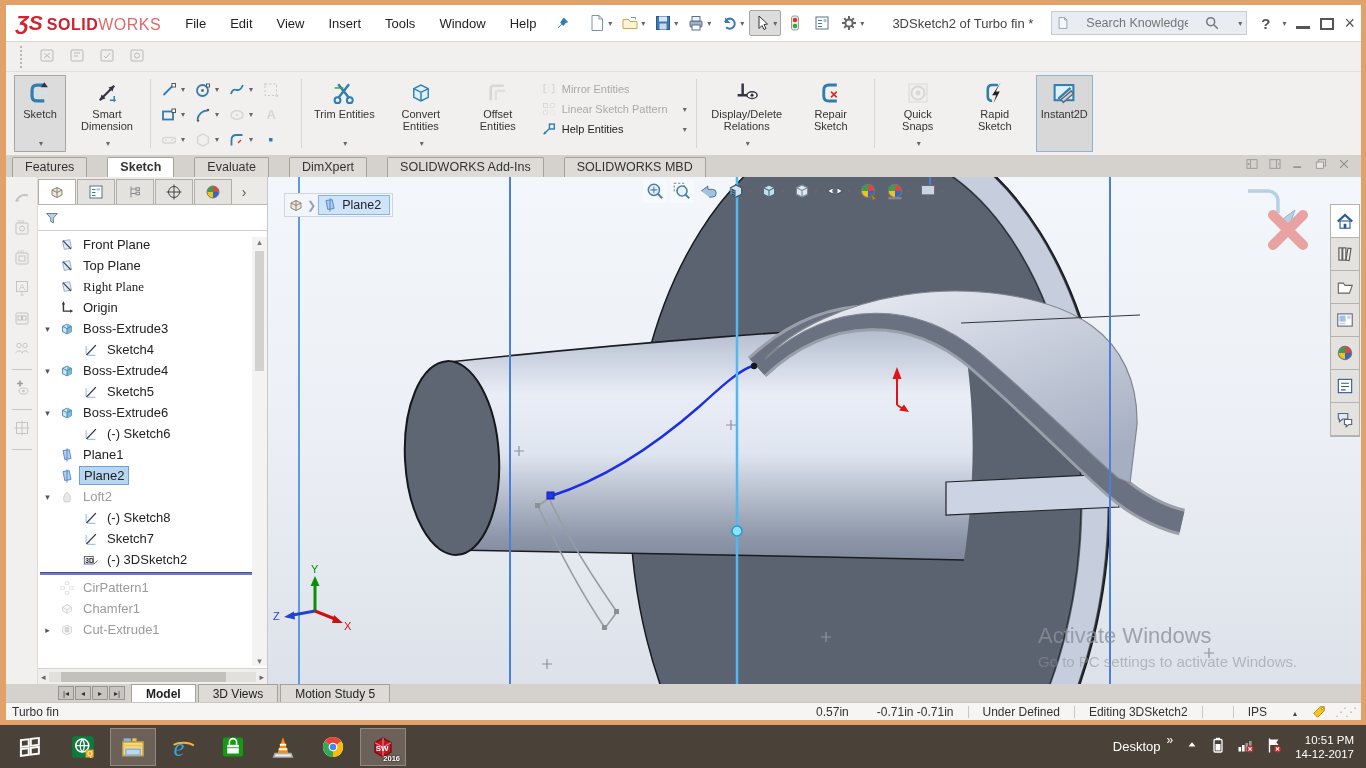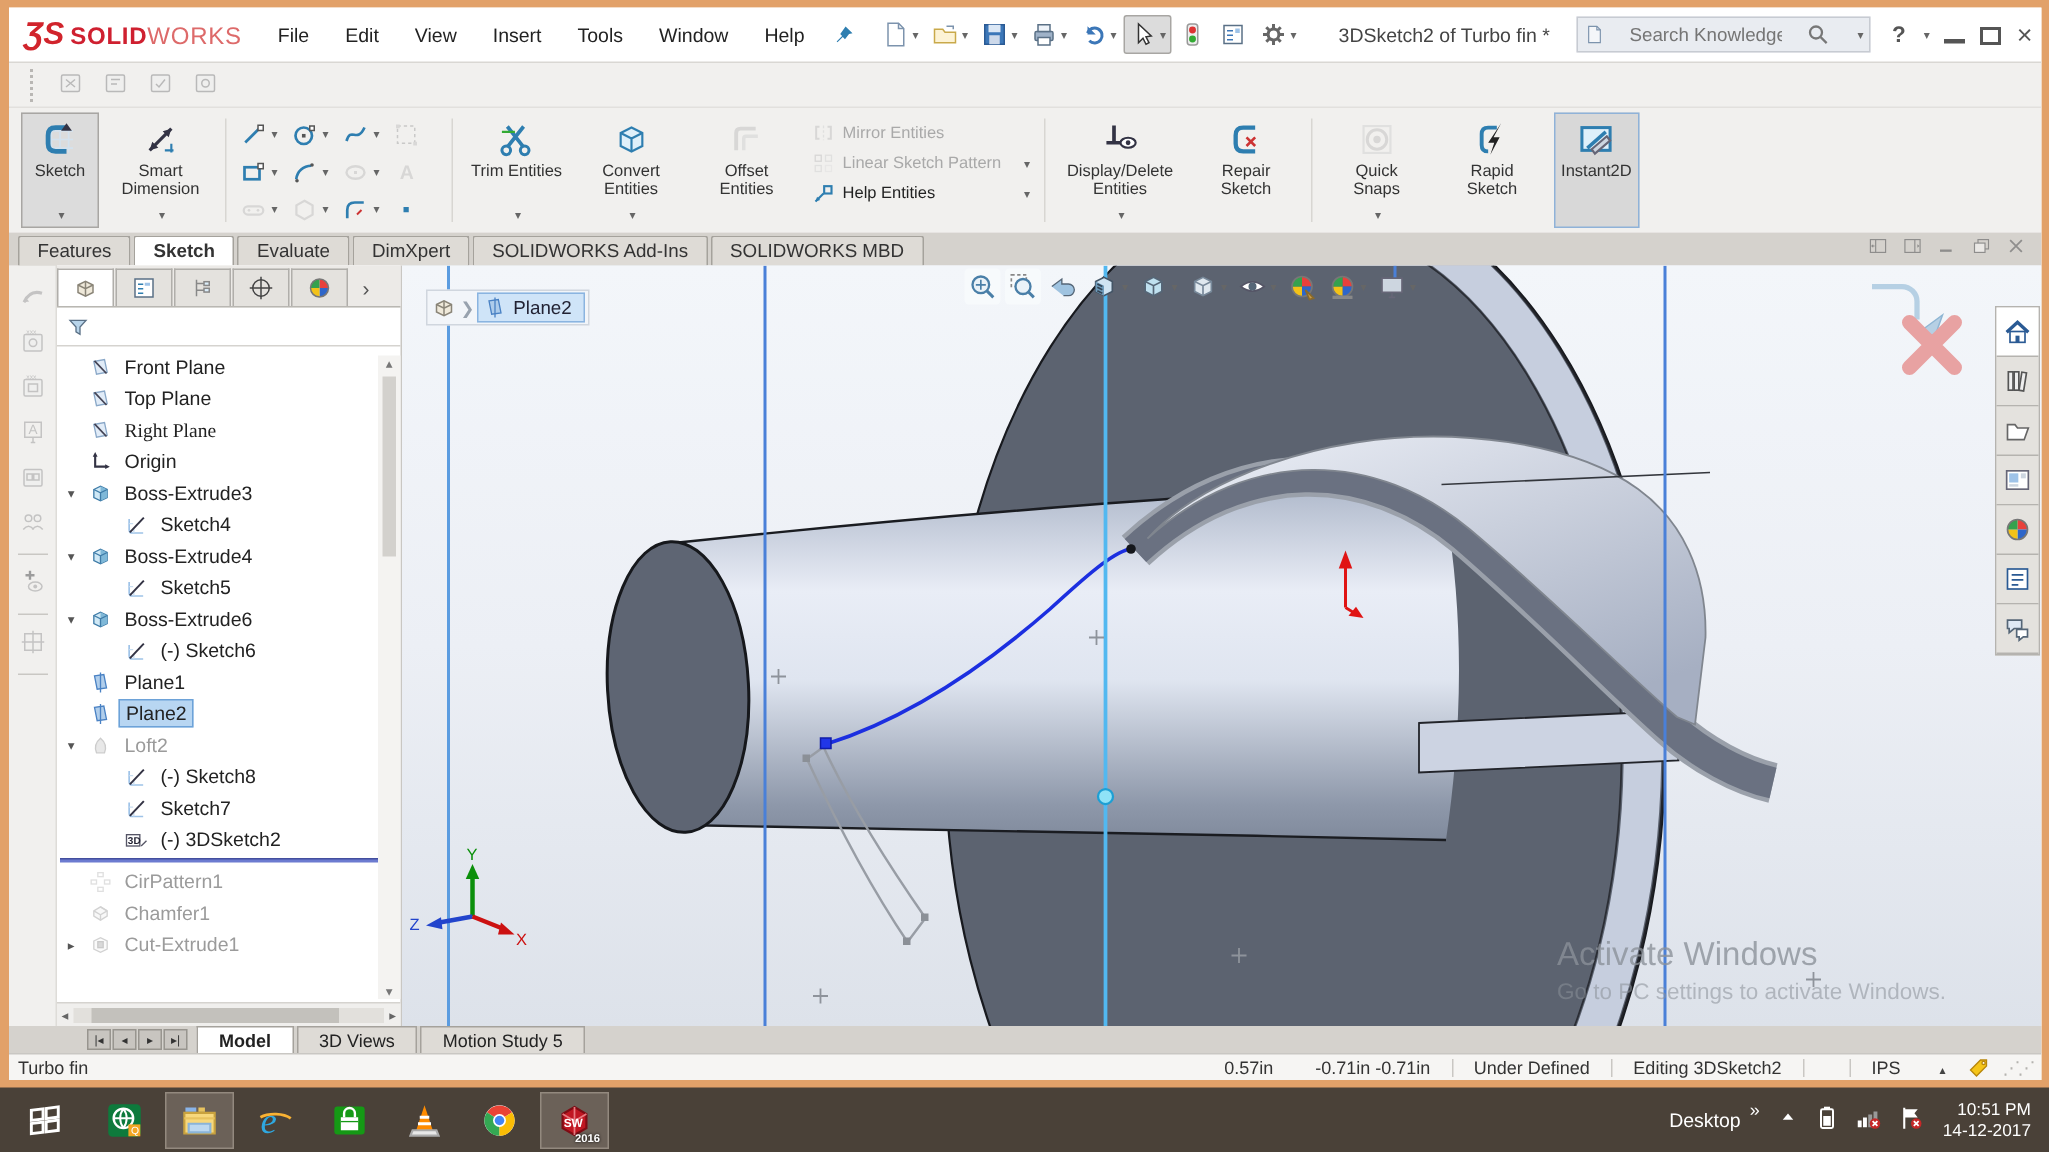--- a/index.html
+++ b/index.html
@@ -488,21 +488,21 @@
       </div>
       <div class="rsep"></div>
       <div class="rbig" style="max-width:86px">
         <span class="ic ic26">
             <svg viewBox="0 0 18 18" width="100%" height="100%" xmlns="http://www.w3.org/2000/svg">
               <path d="M6 2.5 v8 M2.5 10.5 h7" stroke="#334" stroke-width="1.7"></path>
               <ellipse cx="12.5" cy="10.5" rx="3.5" ry="2.3" fill="#fff" stroke="#334"></ellipse>
               <circle cx="12.5" cy="10.5" r="1.1" fill="#334"></circle>
             </svg>
           </span>
-        <span class="rlabel">Display/Delete Entities</span>
+        <span class="rlabel">Display/Delete Relations</span>
         <span class="dd">▾</span>
       </div>
       <div class="rbig">
         <span class="ic ic26">
             <svg viewBox="0 0 18 18" width="100%" height="100%" xmlns="http://www.w3.org/2000/svg">
               <path d="M13 3.5 H7.5 Q4 3.5 4 7 v4 Q4 14.5 7.5 14.5 H13" fill="none" stroke="#2e7eb0" stroke-width="2"></path>
               <path d="M9 8l4 4M13 8l-4 4" stroke="#c33" stroke-width="1.2"></path>
             </svg>
           </span>
         <span class="rlabel">Repair Sketch</span>
@@ -534,21 +534,21 @@
               <rect x="2.5" y="3.5" width="13" height="10.5" fill="#dff0fa" stroke="#2e7eb0" stroke-width="1.4"></rect>
               <path d="M5 13 L13.5 5.5" stroke="#2e7eb0" stroke-width="1.6"></path>
               <path d="M7 13.5l7-6 1.5 2-7 6z" fill="#cdd6e0" stroke="#667"></path>
             </svg>
           </span>
         <span class="rlabel">Instant2D</span>
       </div>
     </div>
 
     <div class="tabbar">
-      <div id="tabbar-tabs" style="display:flex;gap:2px;align-items:flex-end">
+      <div id="tabbar-tabs" style="display:flex;gap:20px;align-items:flex-end">
           <div class="rtab">Features</div>
           <div class="rtab active">Sketch</div>
           <div class="rtab">Evaluate</div>
           <div class="rtab">DimXpert</div>
           <div class="rtab">SOLIDWORKS Add-Ins</div>
           <div class="rtab">SOLIDWORKS MBD</div>
         </div>
       <div class="tabctrl" id="tabctrl">
           <span><span class="ic ic14">
               <svg viewBox="0 0 18 18" width="100%" height="100%" xmlns="http://www.w3.org/2000/svg">

